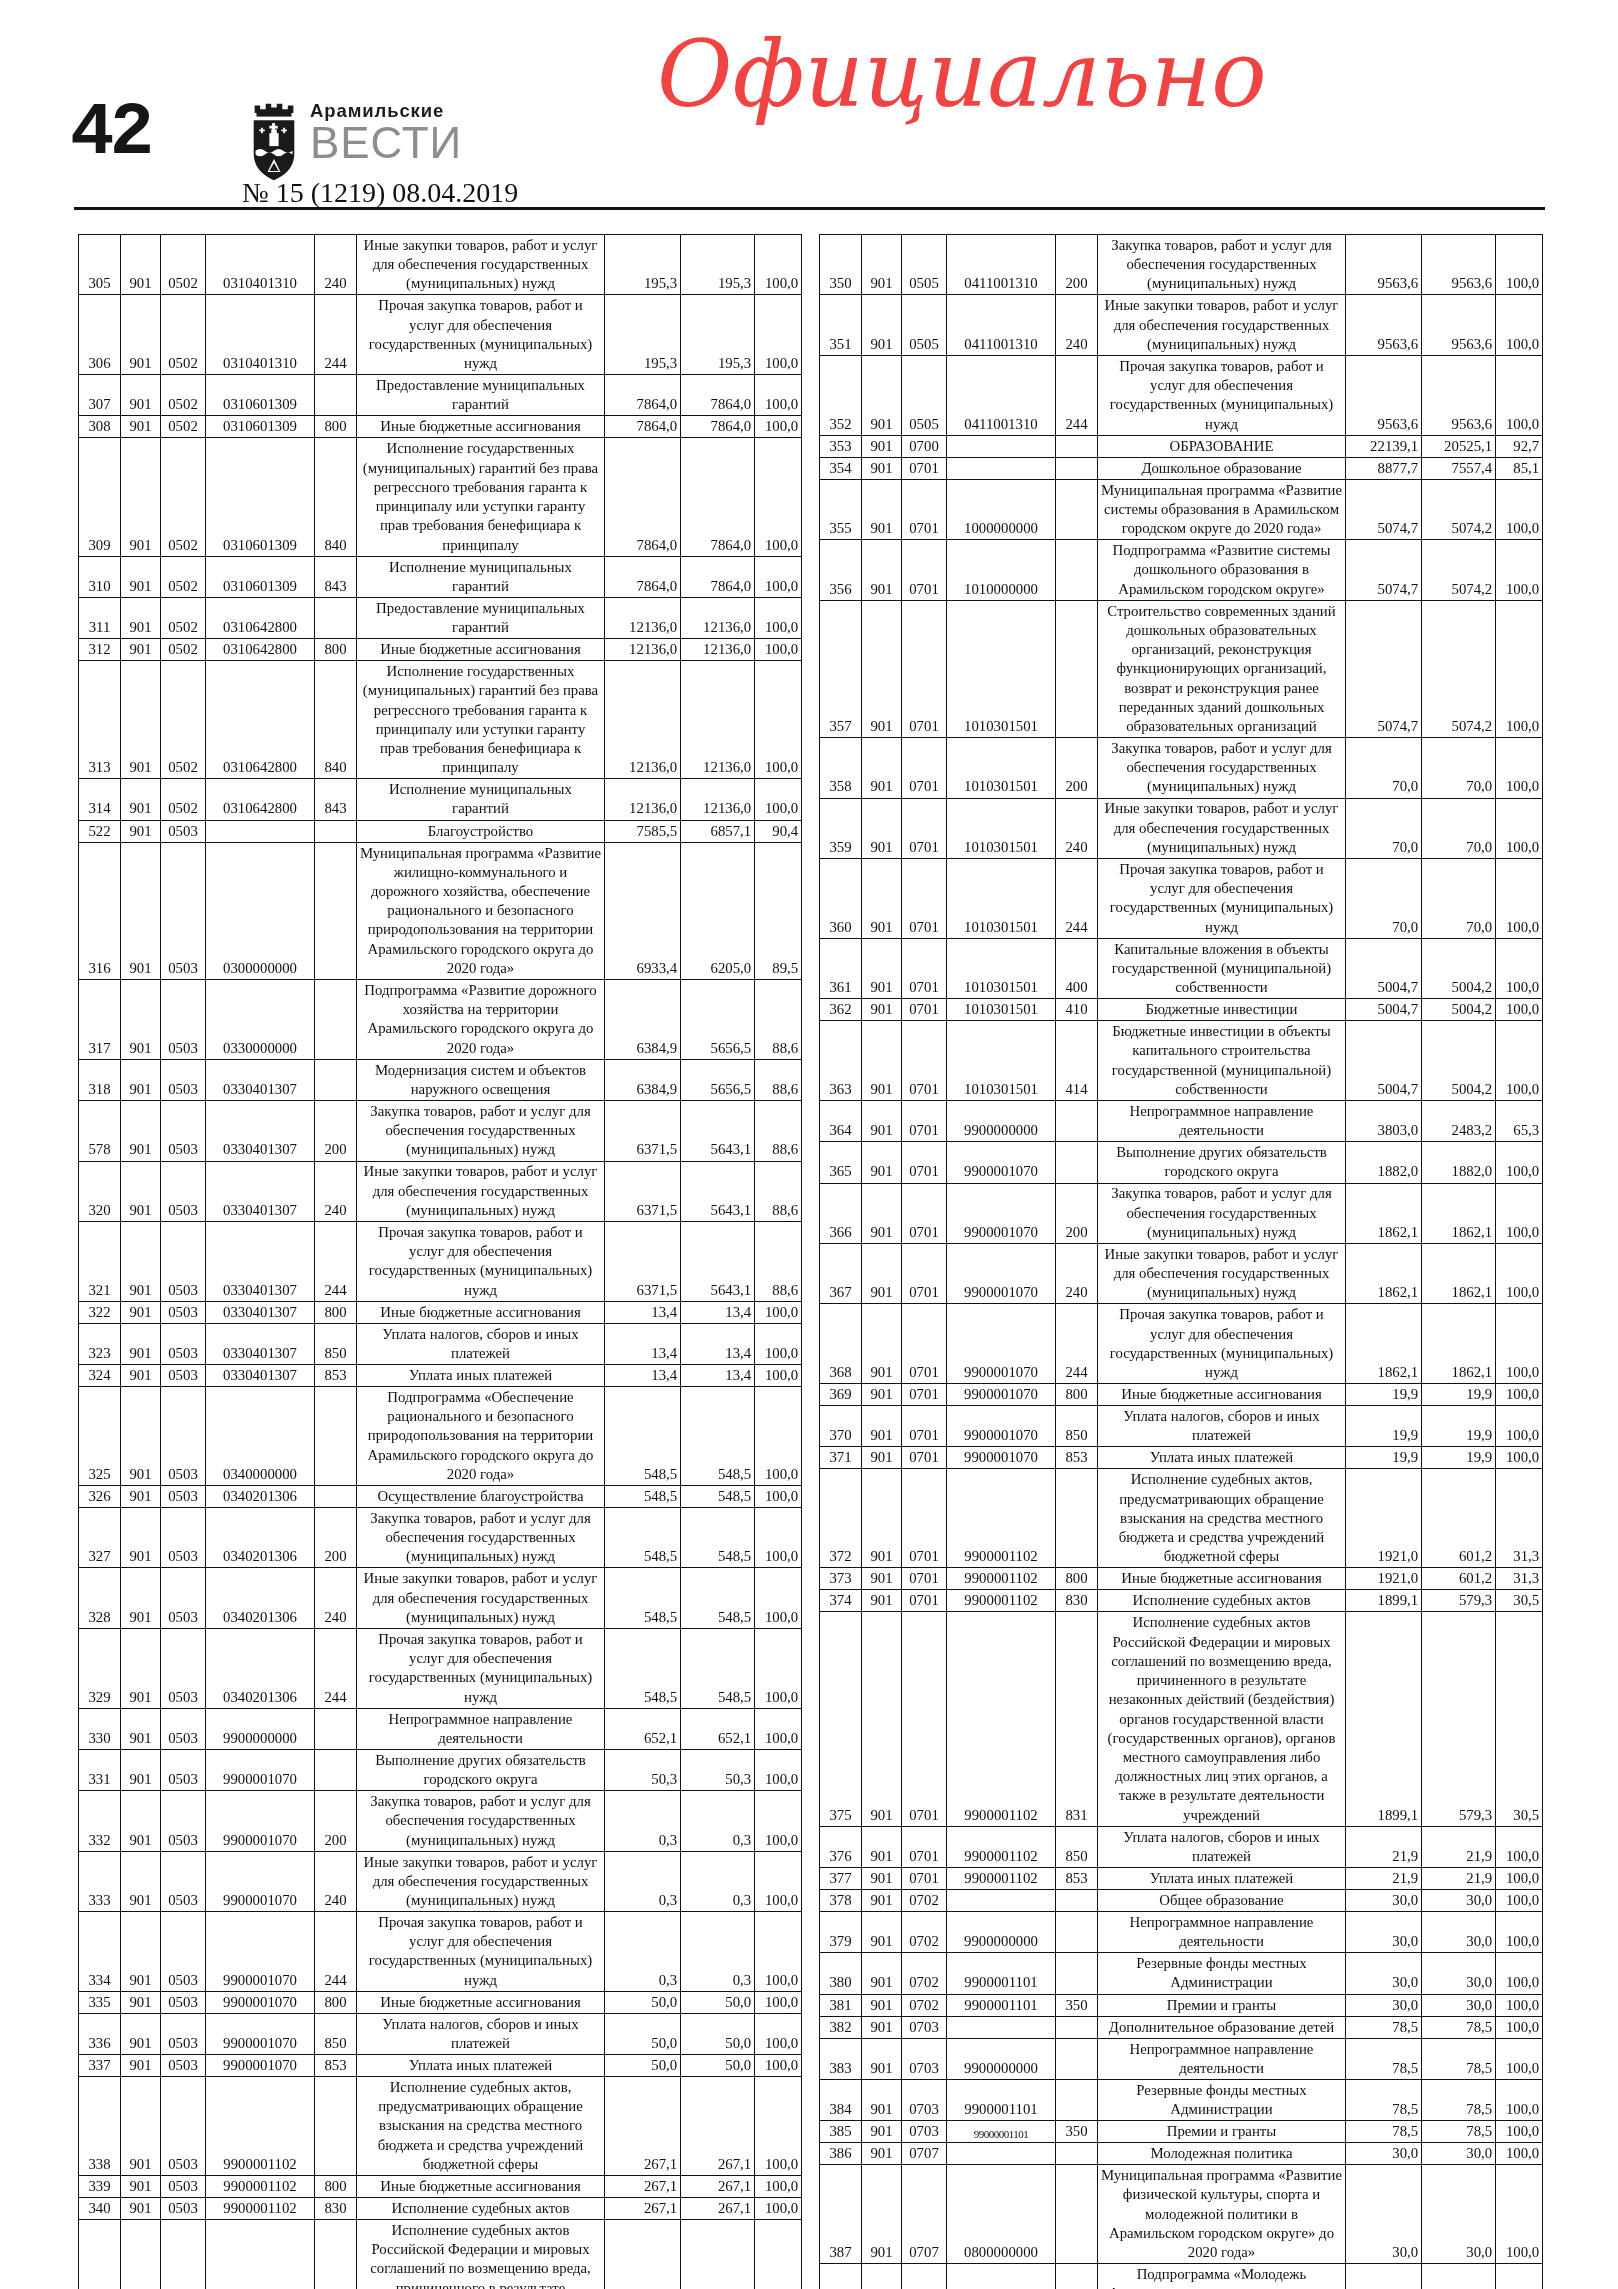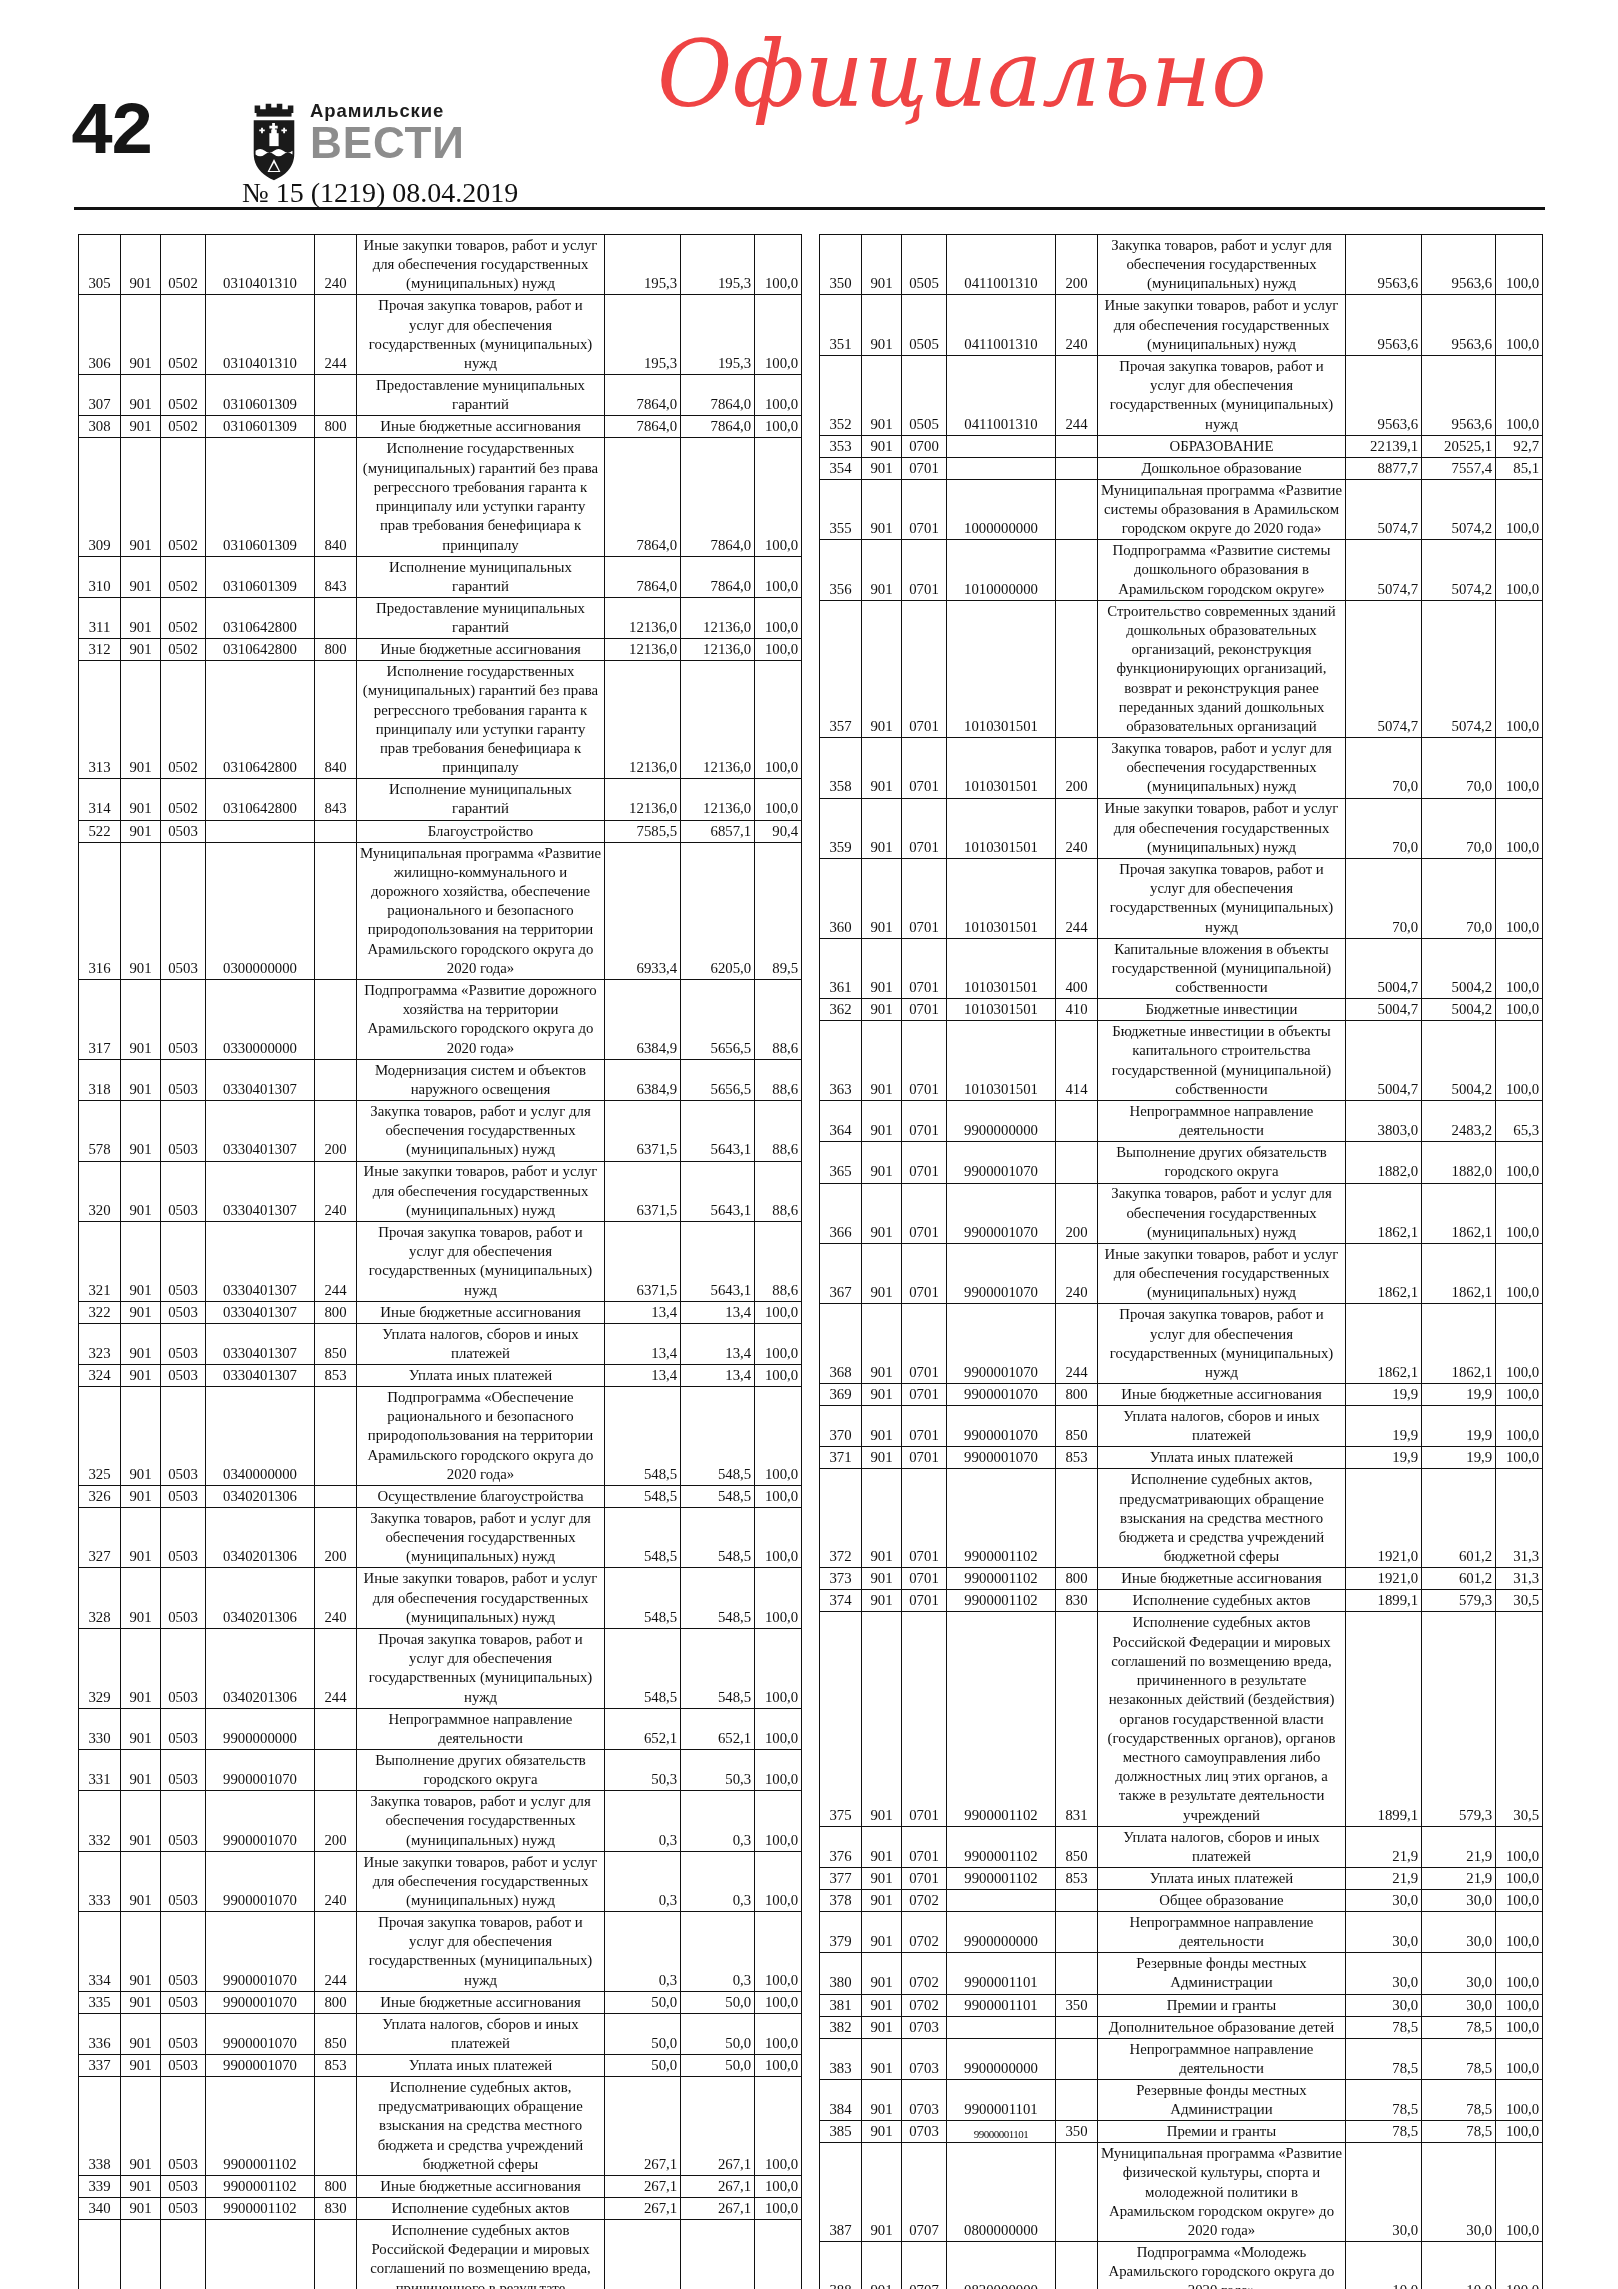--- a/index.html
+++ b/index.html
@@ -5,21 +5,21 @@
   html,body{margin:0;padding:0;background:#e8e8e8;}
   .page{position:relative;width:1619px;height:2290px;background:#ffffff;color:#111;overflow:hidden;
         font-family:"Liberation Serif", serif;}
   
   .page-num{position:absolute;left:70px;top:96px;font-family:Liberation Mono, monospace;
             font-weight:bold;font-size:74px;line-height:1;letter-spacing:-4.6px;color:#161616;}
   .emblem{position:absolute;left:247px;top:100px;width:54px;height:83px;}
   .brand{position:absolute;left:310px;top:102px;line-height:1;}
   .brand-top{font-family:"Liberation Sans",sans-serif;font-weight:bold;font-size:18.5px;
              letter-spacing:0.9px;color:#1d1d1d;}
-  .brand-main{font-family:"Liberation Sans",sans-serif;font-weight:bold;font-size:44px;
+  .brand-main{font-family:"Liberation Sans",sans-serif;font-weight:normal;font-size:44px;
               letter-spacing:0.9px;color:#8d8d8d;margin-top:0.9px;text-align:center;}
   .issue{position:absolute;left:242px;top:177px;font-size:28px;color:#111;}
   .section-title{position:absolute;left:657px;top:24px;font-family:"DejaVu Serif",serif;
                  font-style:italic;font-size:92px;line-height:1.1;color:#ef4444;}
   .rule{position:absolute;left:74px;top:207px;width:1471px;height:2.8px;background:#111;}
   
   .tbl-wrap{position:absolute;top:234px;width:723px;}
   .tbl-left{left:78px;}
   .tbl-right{left:819px;}
   table.budget{border-collapse:collapse;width:723px;table-layout:fixed;
@@ -901,20 +901,31 @@
             <td class="c1">901</td>
             <td class="c2">0703</td>
             <td class="c3 tiny">99000001101</td>
             <td class="c4">350</td>
             <td class="c5">Премии и гранты</td>
             <td class="c6">78,5</td>
             <td class="c7">78,5</td>
             <td class="c8">100,0</td>
           </tr>
           <tr>
+            <td class="c0">386</td>
+            <td class="c1">901</td>
+            <td class="c2">0707</td>
+            <td class="c3"></td>
+            <td class="c4"></td>
+            <td class="c5">Молодежная политика</td>
+            <td class="c6">30,0</td>
+            <td class="c7">30,0</td>
+            <td class="c8">100,0</td>
+          </tr>
+          <tr>
             <td class="c0">387</td>
             <td class="c1">901</td>
             <td class="c2">0707</td>
             <td class="c3">0800000000</td>
             <td class="c4"></td>
             <td class="c5">Муниципальная программа «Развитие физической культуры, спорта и молодежной политики в Арамильском городском округе» до 2020 года»</td>
             <td class="c6">30,0</td>
             <td class="c7">30,0</td>
             <td class="c8">100,0</td>
           </tr>

